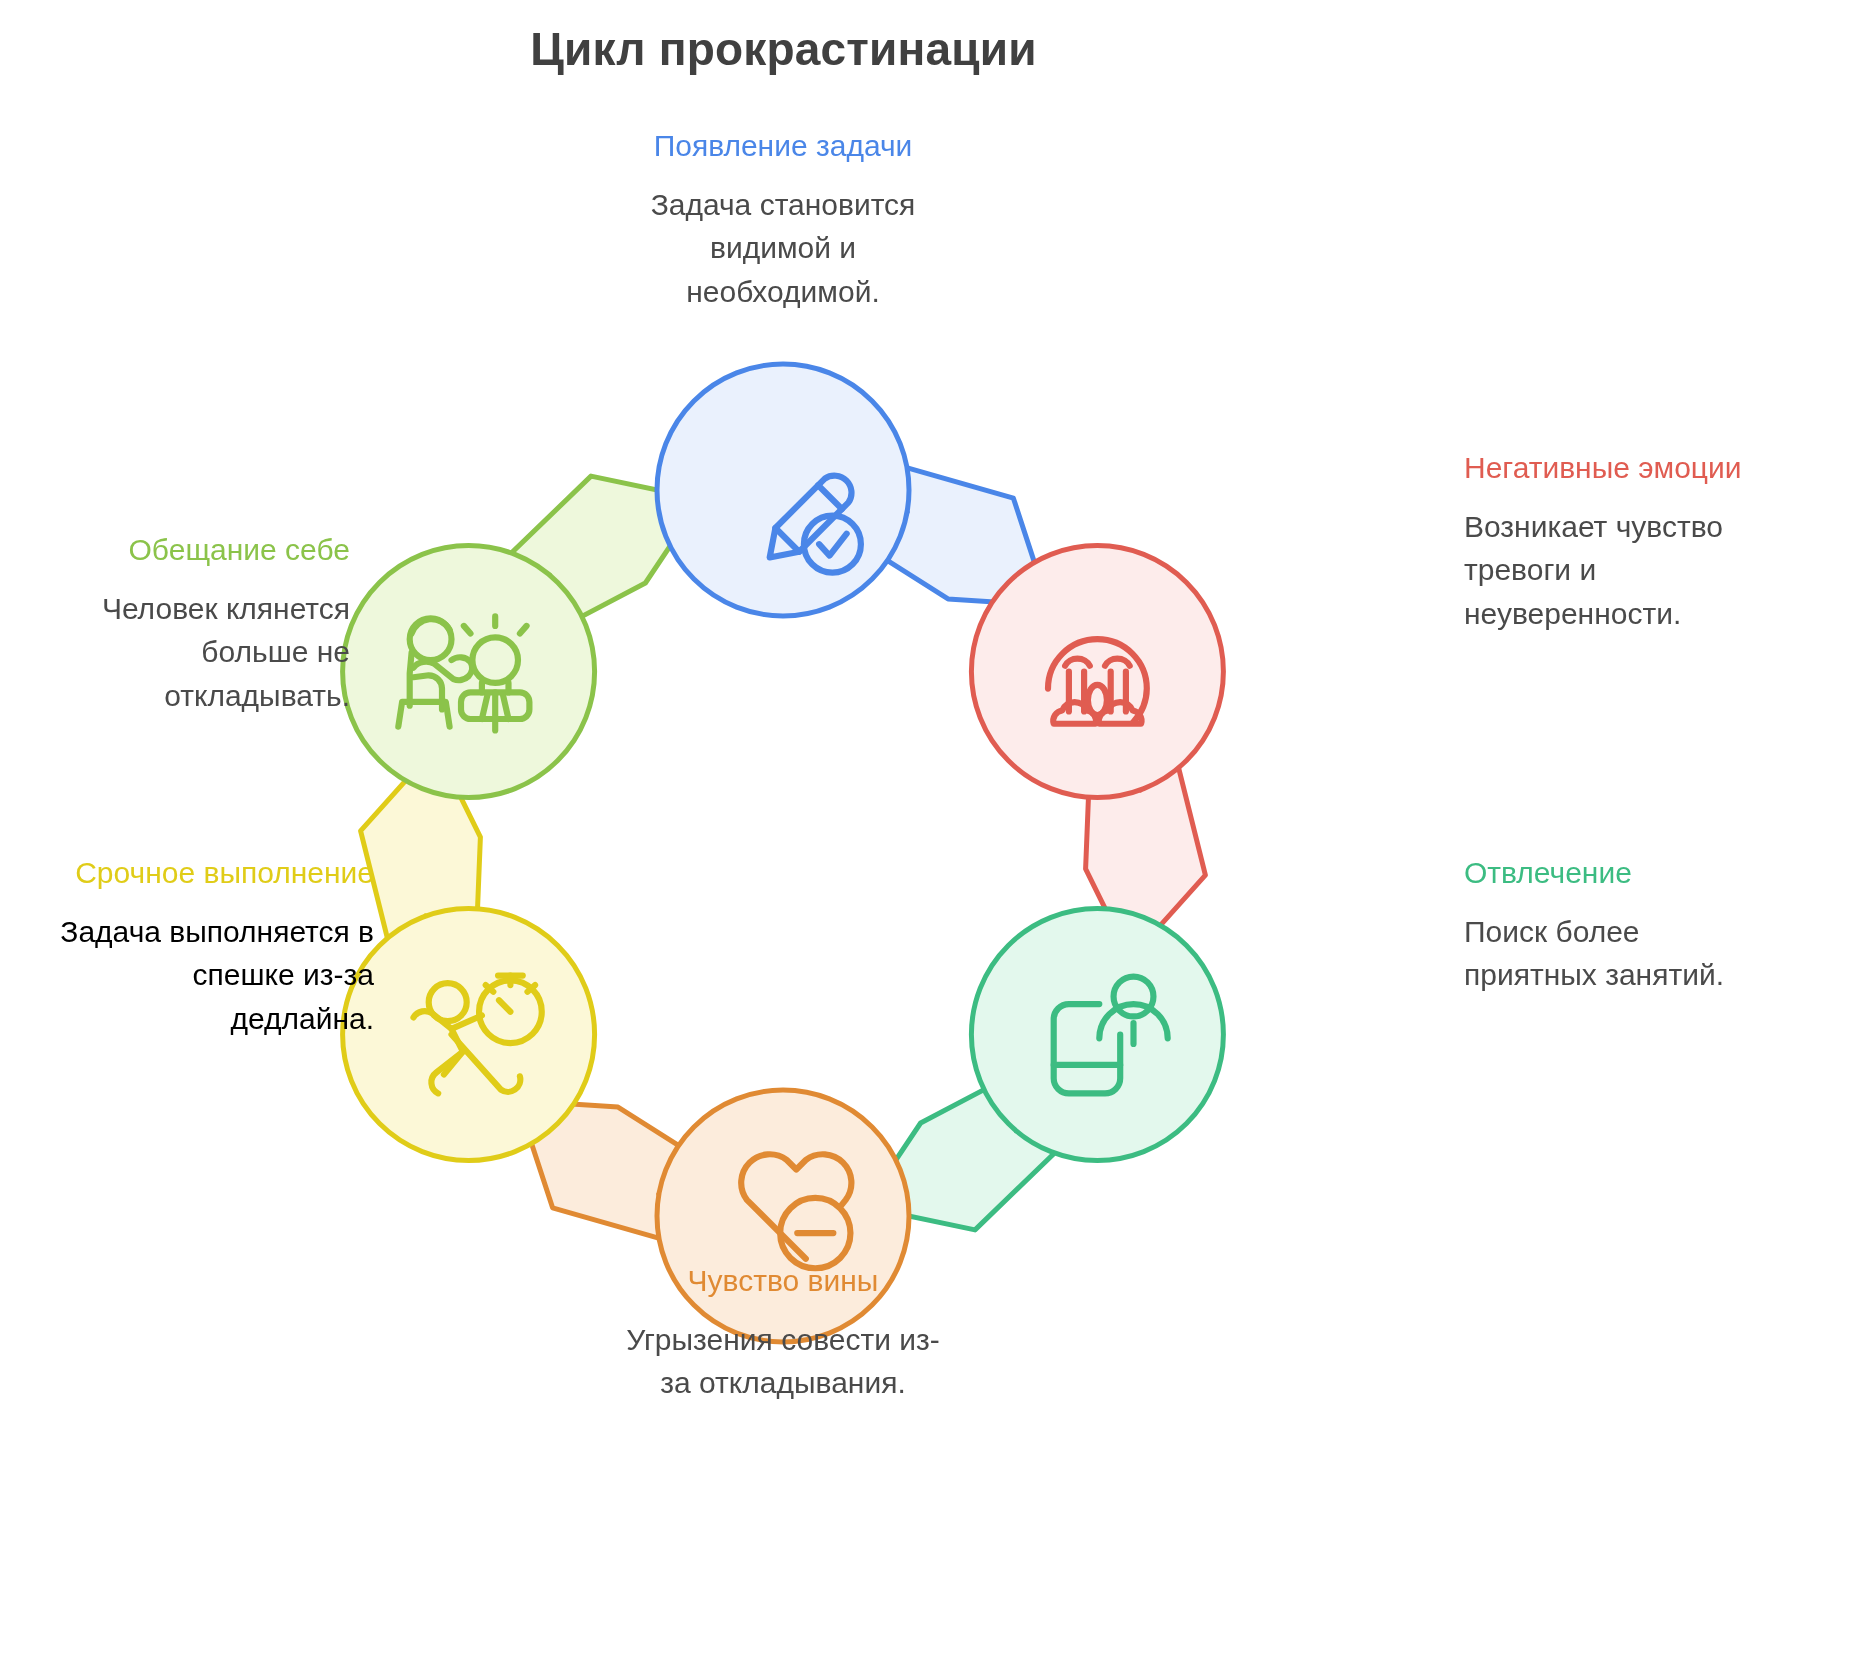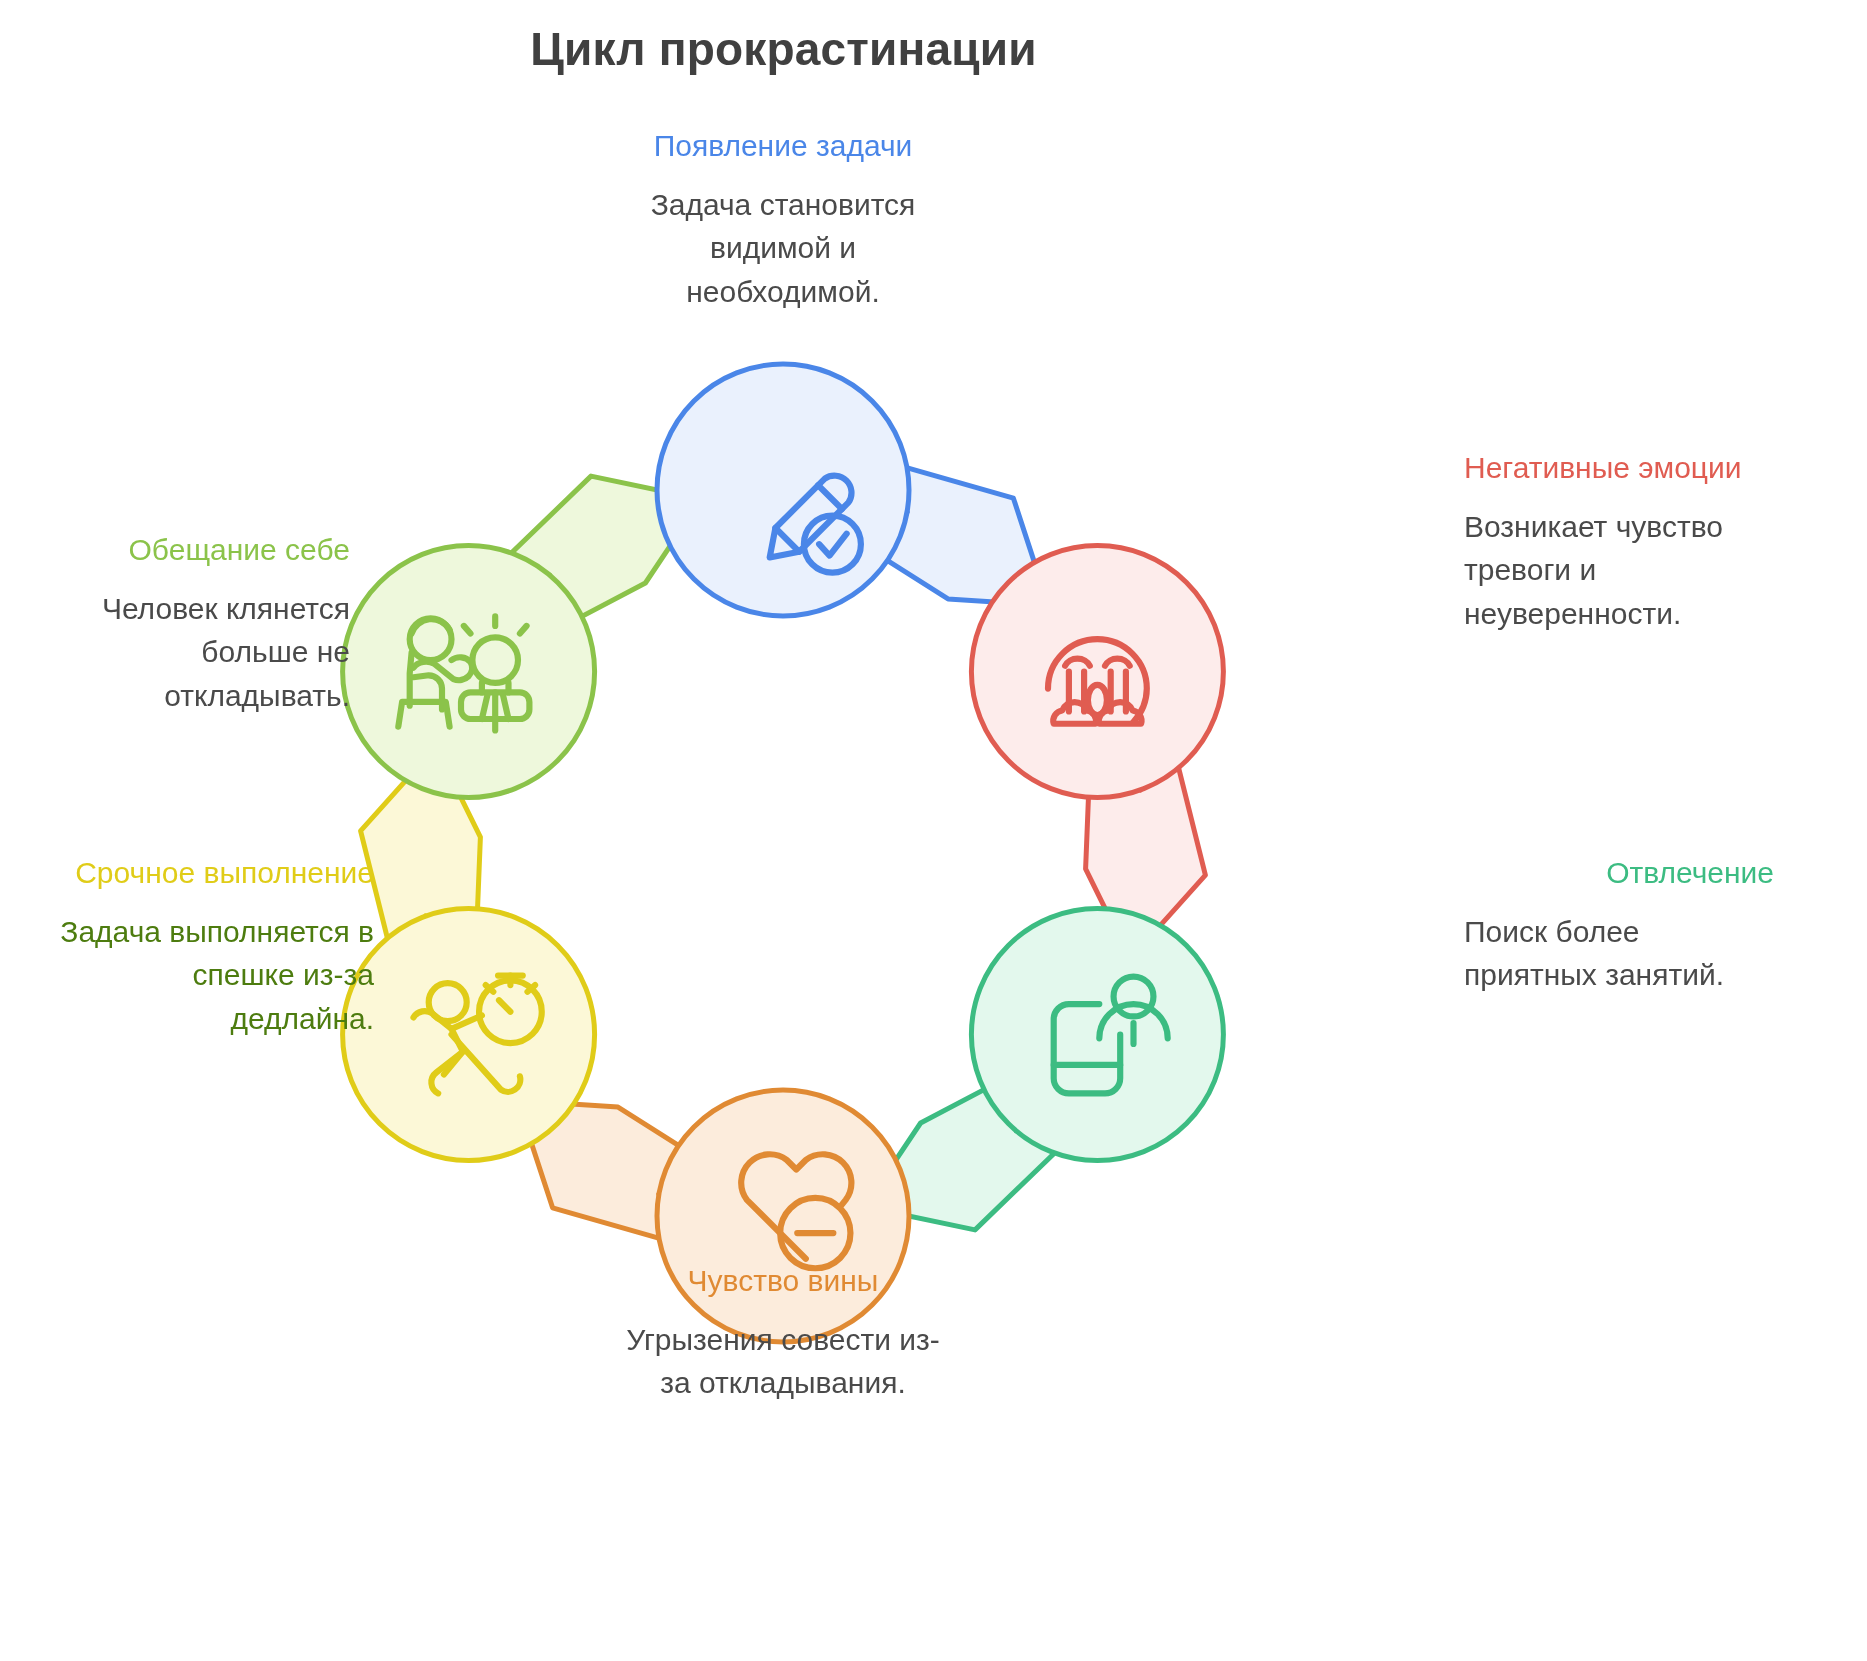--- a/index.html
+++ b/index.html
@@ -179,32 +179,32 @@
     <div class="hd" style="color: rgb(74, 134, 232);">Появление задачи</div>
     <div class="bd" style="color: rgb(74, 74, 74);">Задача становится видимой и необходимой.</div>
   </div>
 
   <div class="block" id="blk-negative">
     <div class="hd" style="color: rgb(224, 92, 81);">Негативные эмоции</div>
     <div class="bd" style="color: rgb(74, 74, 74);">Возникает чувство тревоги и неуверенности.</div>
   </div>
 
   <div class="block" id="blk-distract">
-    <div class="hd" style="color: rgb(60, 188, 130); text-align: right;">Отвлечение</div>
+    <div class="hd" style="color: rgb(60, 188, 130);">Отвлечение</div>
     <div class="bd" style="color: rgb(74, 74, 74);">Поиск более приятных занятий.</div>
   </div>
 
   <div class="block" id="blk-guilt">
     <div class="hd" style="color: rgb(224, 138, 51);">Чувство вины</div>
     <div class="bd" style="color: rgb(74, 74, 74);">Угрызения совести из-за откладывания.</div>
   </div>
 
   <div class="block" id="blk-urgent">
     <div class="hd" style="color: rgb(224, 204, 24);">Срочное выполнение</div>
-    <div class="bd" style="color: #4d7c0f;">Задача выполняется в спешке из-за дедлайна.</div>
+    <div class="bd" style="color: #000000;">Задача выполняется в спешке из-за дедлайна.</div>
   </div>
 
   <div class="block" id="blk-promise">
     <div class="hd" style="color: rgb(139, 195, 74);">Обещание себе</div>
     <div class="bd" style="color: rgb(74, 74, 74);">Человек клянется больше не откладывать.</div>
   </div>
 
 </div>
 
 </body></html>

